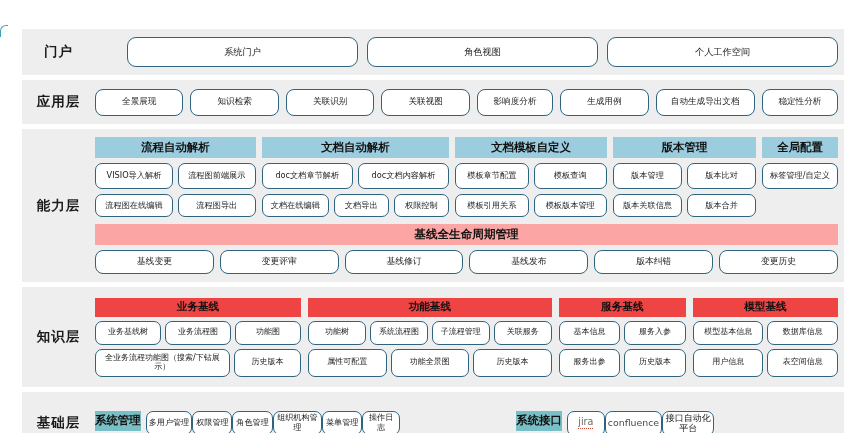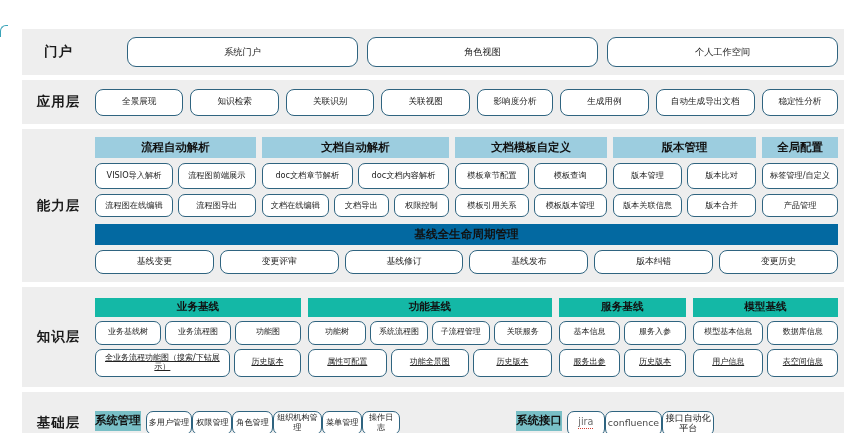--- a/index.html
+++ b/index.html
@@ -71,41 +71,41 @@
     height: 21px;
     display: flex; align-items: center; justify-content: center;
     font-size: 11.4px; font-weight: bold; color: #111;
   }
   .grp-row { display: flex; gap: 5px; }
   .grp-row .pill { flex: 1 1 0; height: 26px; }
   .grp-row.r2 .pill { height: 23px; }
 
   .lifecycle { margin-top: 7px; }
   .lc-head {
-    background: #0369a1;
+    background: #fca5a5;
     height: 21px;
     display: flex; align-items: center; justify-content: center;
     font-size: 11.6px; font-weight: bold; color: #111;
   }
   .lc-row { display: flex; gap: 6px; margin-top: 5px; }
   .lc-row .pill { flex: 1 1 0; height: 24px; border-radius: 8px; font-size: 8.8px; }
 
   
   #band-know { top: 262px; height: 100px; }
   .know-groups { display: flex; gap: 7px; }
   .know-group { display: flex; flex-direction: column; gap: 4px; }
   .know-head {
-    background: #14b8a6;
+    background: #ef4444;
     height: 19px;
     display: flex; align-items: center; justify-content: center;
     font-size: 10.6px; font-weight: bold; color: #111;
   }
   .know-row { display: flex; gap: 4px; }
   .know-row .pill { flex: 1 1 0; height: 24px; font-size: 8px; }
-  .know-row.r2 .pill { height: 28px; text-decoration: underline; }
+  .know-row.r2 .pill { height: 28px; }
 
   
   #band-base { top: 367px; height: 62px; }
   .base-groups { display: flex; gap: 18px; }
   .base-group { display: flex; flex-direction: row; gap: 5px; }
   .base-head {
     background: #78bfc6;
     height: 20px;
     display: flex; align-items: center; justify-content: center;
     font-size: 11.4px; font-weight: bold; color: #111;
@@ -213,23 +213,20 @@
           <div class="grp-row r2">
             <div class="pill">版本关联信息</div>
             <div class="pill">版本合并</div>
           </div>
         </div>
 
         <div class="cap-group" style="flex:0.86">
           <div class="grp-head">全局配置</div>
           <div class="grp-row r1">
             <div class="pill">标签管理/自定义</div>
-          </div>
-          <div class="grp-row r2">
-            <div class="pill">产品管理</div>
           </div>
         </div>
 
       </div>
 
       <div class="lifecycle">
         <div class="lc-head">基线全生命周期管理</div>
         <div class="lc-row">
           <div class="pill">基线变更</div>
           <div class="pill">变更评审</div>

